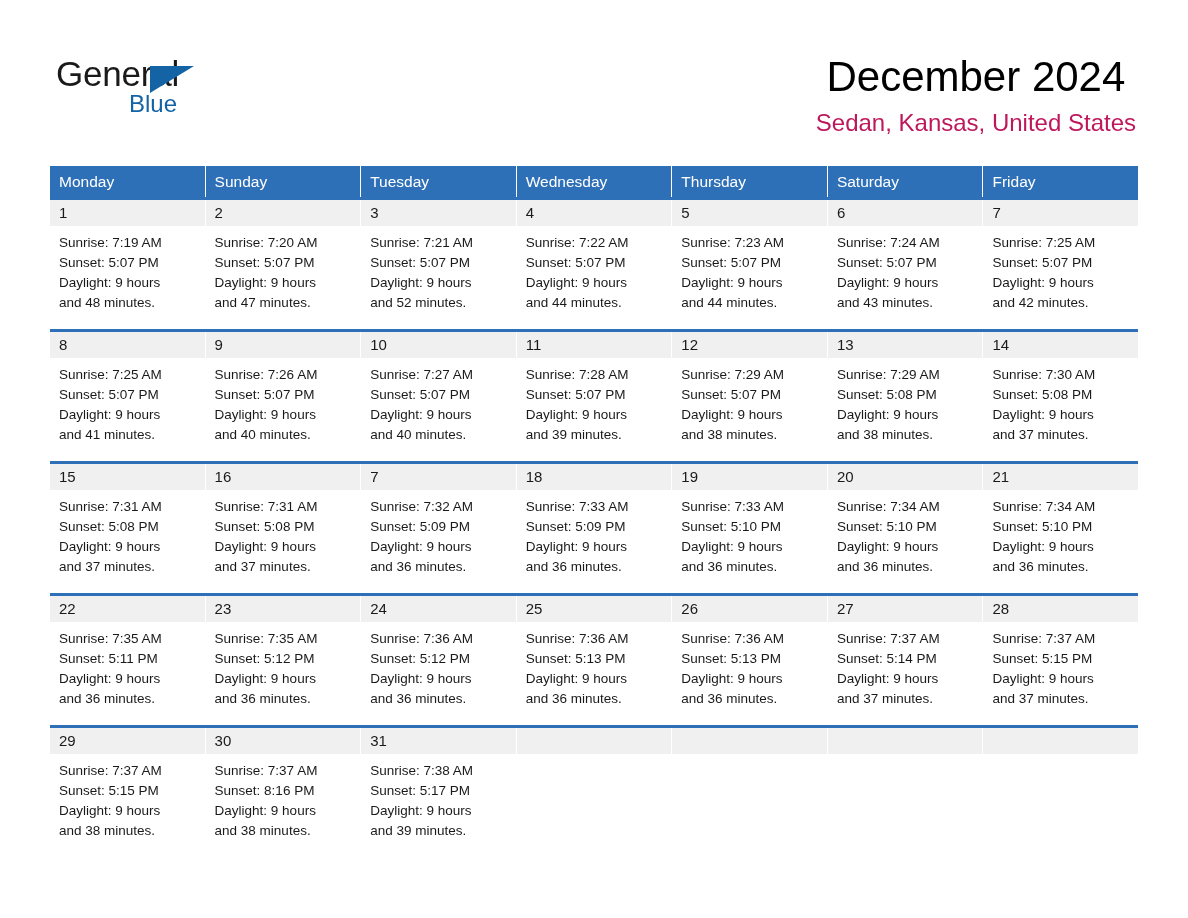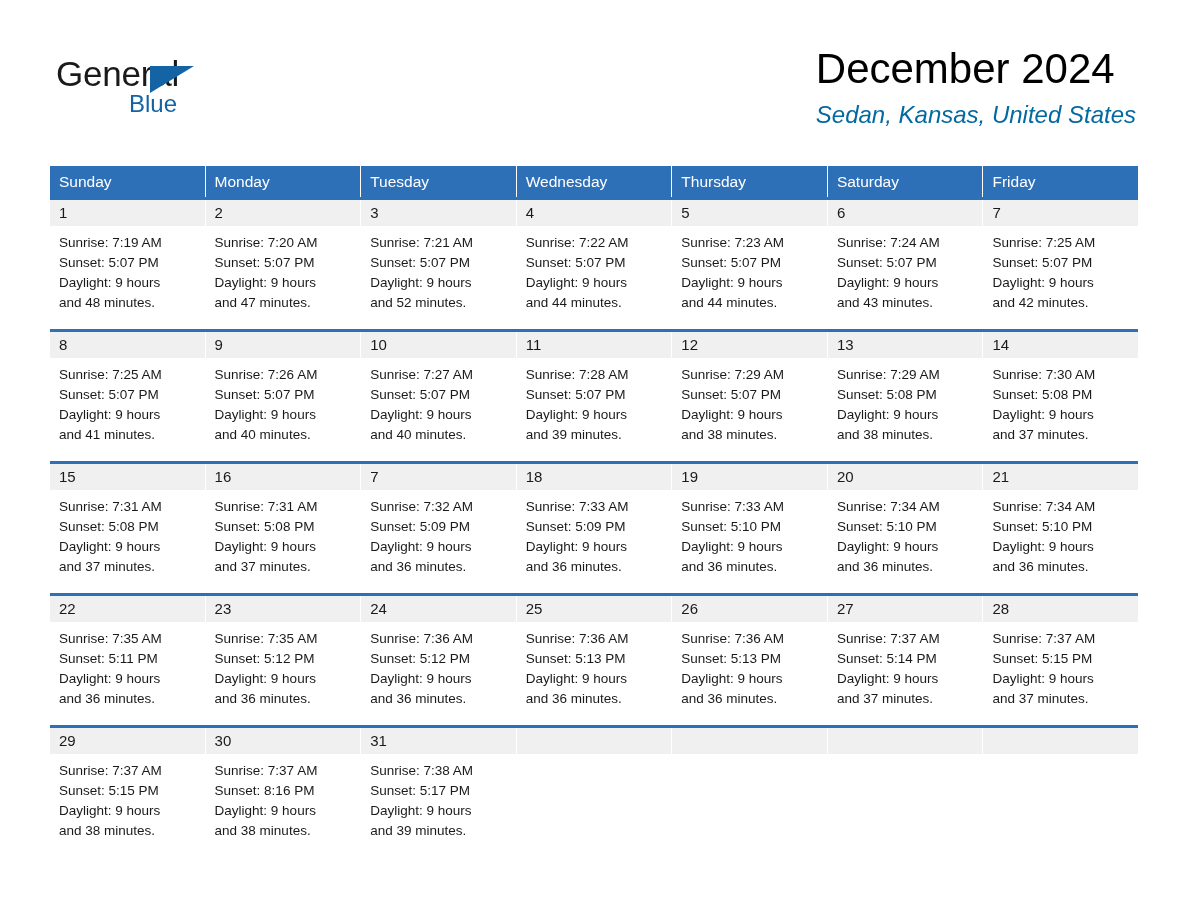--- a/index.html
+++ b/index.html
@@ -63,38 +63,37 @@
     top: 36px;
     font-size: 24px;
     color: #1464a5;
     font-family: "Liberation Sans", sans-serif;
     line-height: 1;
   }
 
   .titles {
     position: absolute;
     right: 52px;
-    top: 38px;
-    text-align: left;
+    top: 46px;
+    text-align: center;
   }
   .month-title {
     font-size: 42px;
     font-weight: normal;
     color: #000000;
     line-height: 1.08;
     white-space: nowrap;
   }
   .location-title {
     margin-top: 11px;
     font-size: 24px;
     font-weight: normal;
-    color: #0369a1;
+    color: #be185d;
     line-height: 1.1;
     white-space: nowrap;
-    font-style: italic;
   }
 
   
   .calendar {
     position: absolute;
     left: 50px;
     top: 158px;
     width: 1088px;
   }
 
@@ -168,22 +167,22 @@
     </div>
 
     <div class="titles">
       <div class="month-title">December 2024</div>
       <div class="location-title">Sedan, Kansas, United States</div>
     </div>
   </div>
 
   <div class="calendar">
     <div class="weekday-row" id="weekday-row">
+        <div class="weekday-cell">Monday</div>
         <div class="weekday-cell">Sunday</div>
-        <div class="weekday-cell">Monday</div>
         <div class="weekday-cell">Tuesday</div>
         <div class="weekday-cell">Wednesday</div>
         <div class="weekday-cell">Thursday</div>
         <div class="weekday-cell">Saturday</div>
         <div class="weekday-cell">Friday</div>
       </div>
     <div id="weeks-container">
         <div class="week-row first">
           <div class="day-cell">
             <div class="day-num">1</div>

